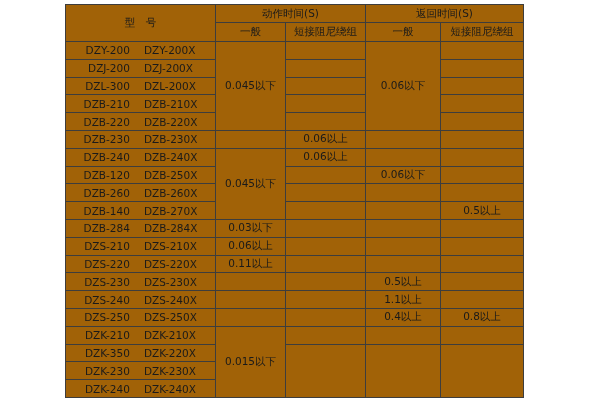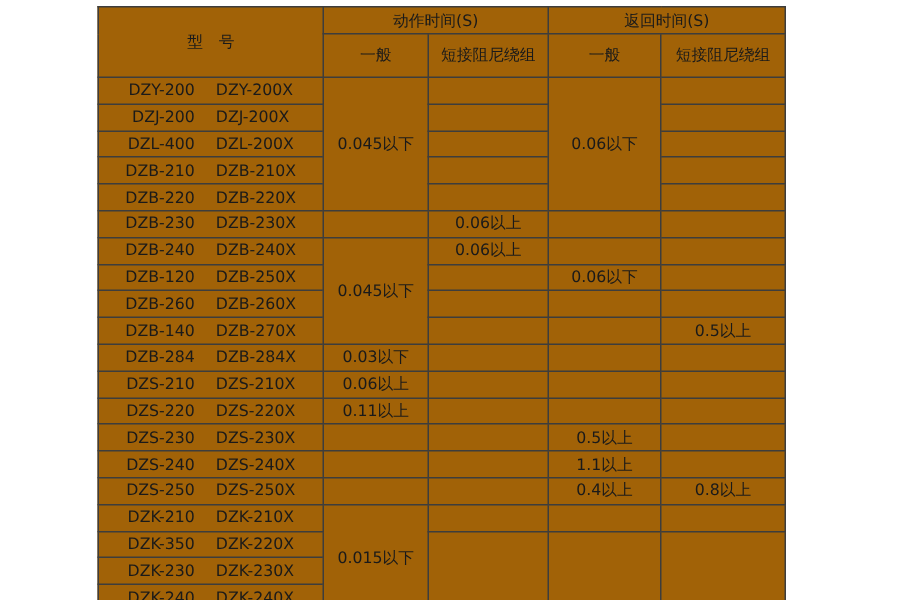--- a/index.html
+++ b/index.html
@@ -27,21 +27,21 @@
     padding: 0;
     font-size: 10.5px;
     font-weight: normal;
     color: #1a1a1a;
     text-align: center;
     vertical-align: middle;
     overflow: hidden;
     white-space: nowrap;
   }
   thead tr.group-row { height: 18px; }
-  thead tr.sub-row   { height: 29px; }
+  thead tr.sub-row   { height: 19px; }
   tbody tr           { height: 17.8px; }
   td.model {
     text-align: center;
     margin-top: 37px;
   }
   td.model span {
     display: inline-block;
     margin: 0 7px;
   }
 </style>
@@ -77,21 +77,21 @@
           <td></td>
           <td rowspan="5">0.06以下</td>
           <td></td>
         </tr>
         <tr>
           <td class="model"><span>DZJ-200</span><span>DZJ-200X</span></td>
           <td></td>
           <td></td>
         </tr>
         <tr>
-          <td class="model"><span>DZL-400</span><span>DZL-200X</span></td>
+          <td class="model"><span>DZL-300</span><span>DZL-200X</span></td>
           <td></td>
           <td></td>
         </tr>
         <tr>
           <td class="model"><span>DZB-210</span><span>DZB-210X</span></td>
           <td></td>
           <td></td>
         </tr>
         <tr>
           <td class="model"><span>DZB-220</span><span>DZB-220X</span></td>

